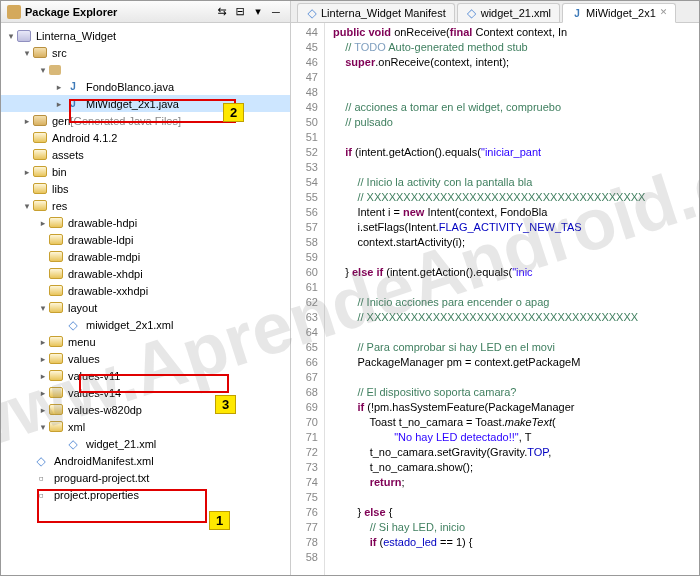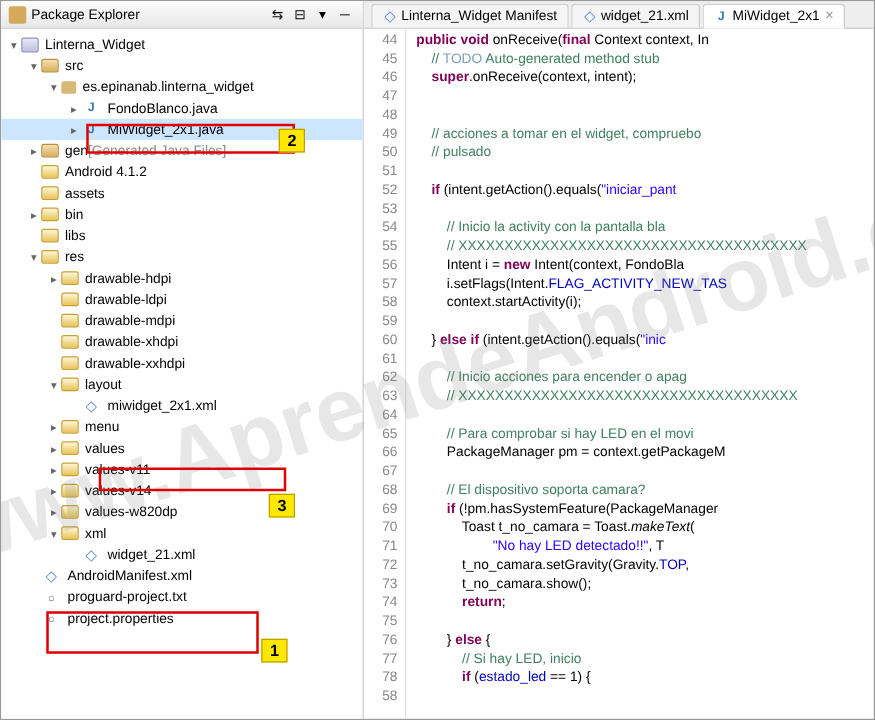--- a/index.html
+++ b/index.html
@@ -1,20 +1,20 @@
 <!DOCTYPE html>
 <html><head>
 <meta charset="utf-8">
 <style>
 * { margin: 0; padding: 0; box-sizing: border-box; font-family: Tahoma, sans-serif; font-size: 11px; }
 body { background: #fff; width: 700px; height: 576px; overflow: hidden; position: relative; border: 1px solid #999; }
 .container { display: flex; height: 100%; }
 .left-panel { width: 290px; border-right: 1px solid #ccc; background: #fff; display: flex; flex-direction: column; }
 .panel-header { background: linear-gradient(#fcfcfc,#e8e8e8); border-bottom: 1px solid #ccc; padding: 3px 6px; display: flex; align-items: center; height: 22px; }
-.panel-header .title { font-weight: normal; flex: 1; }
+.panel-header .title { font-weight: bold; flex: 1; }
 .panel-header .pkg-icon { width: 14px; height: 14px; background: #d4a95c; border-radius: 2px; margin-right: 4px; display: inline-block; }
 .tb-btn { width: 16px; height: 16px; margin-left: 2px; display: inline-flex; align-items: center; justify-content: center; border: 1px solid transparent; cursor: pointer; }
 .tree { flex: 1; overflow: auto; padding: 4px 0; }
 .tree-row { display: flex; align-items: center; height: 17px; padding-left: 4px; white-space: nowrap; cursor: pointer; }
 .tree-row.selected { background: #cde6ff; }
 .indent { display: inline-block; }
 .twisty { width: 12px; height: 12px; display: inline-flex; align-items: center; justify-content: center; font-size: 9px; color: #666; }
 .icon { width: 16px; height: 16px; margin-right: 3px; display: inline-flex; align-items: center; justify-content: center; font-size: 12px; }
 .icon.folder { background: linear-gradient(#fef6d8,#e8c45a); border: 1px solid #c8a030; border-radius: 2px; width: 14px; height: 11px; }
 .icon.folder-open { background: linear-gradient(#fef6d8,#e8c45a); border: 1px solid #c8a030; border-radius: 2px; width: 14px; height: 11px; position: relative; }
@@ -66,21 +66,20 @@
         <div class="tree-row">
           <span class="indent" style="width: 16px;"></span>
           <span class="twisty">▾</span>
           <span class="icon pkg-folder"></span>
           <span class="tree-label">src</span>
         </div>
         <div class="tree-row">
           <span class="indent" style="width: 32px;"></span>
           <span class="twisty">▾</span>
           <span class="icon pkg"></span>
-          <span class="tree-label">es.epinanab.linterna_widget</span>
         </div>
         <div class="tree-row">
           <span class="indent" style="width: 48px;"></span>
           <span class="twisty">▸</span>
           <span class="icon java"></span>
           <span class="tree-label">FondoBlanco.java</span>
         </div>
         <div class="tree-row selected">
           <span class="indent" style="width: 48px;"></span>
           <span class="twisty">▸</span>

